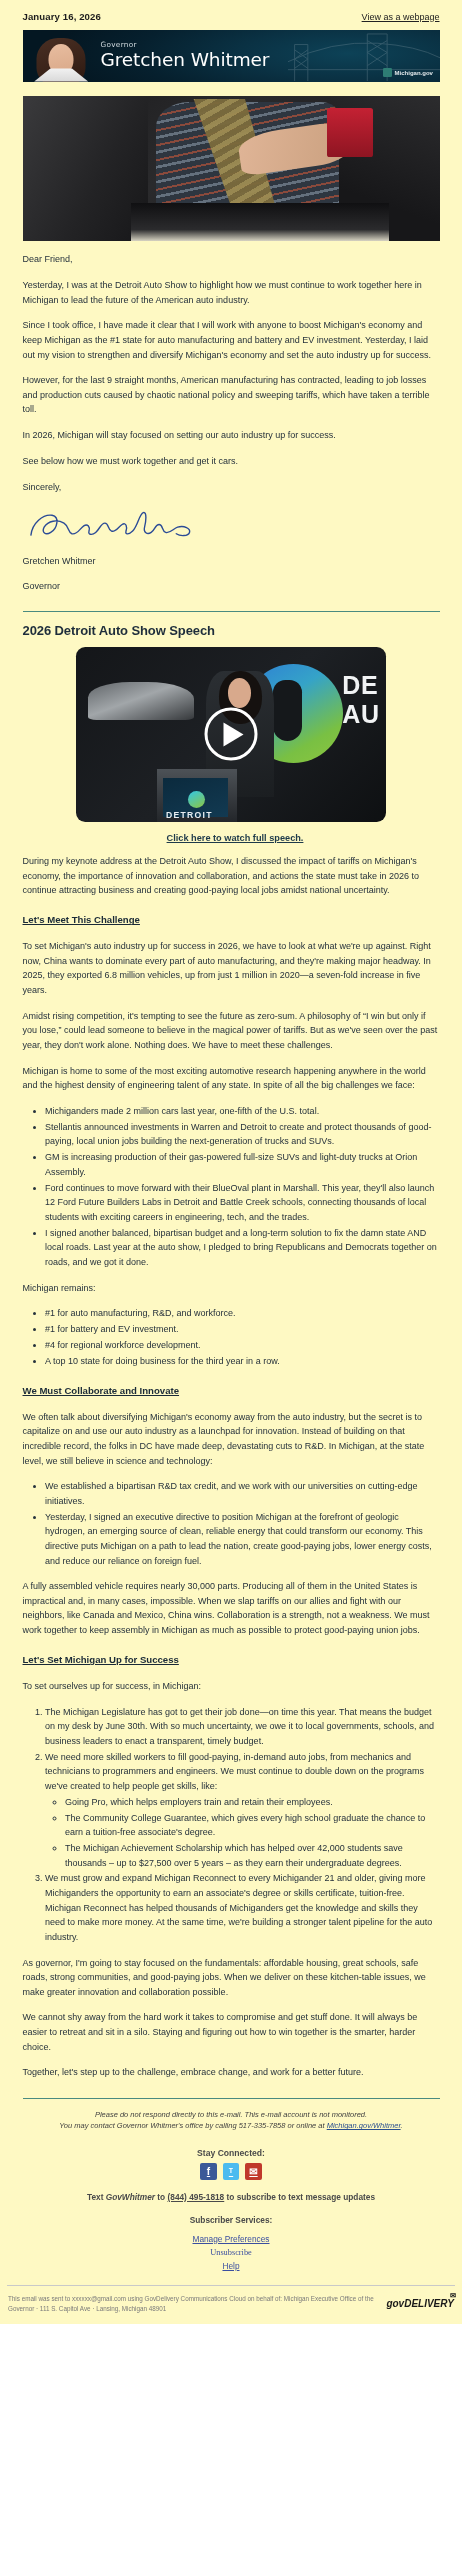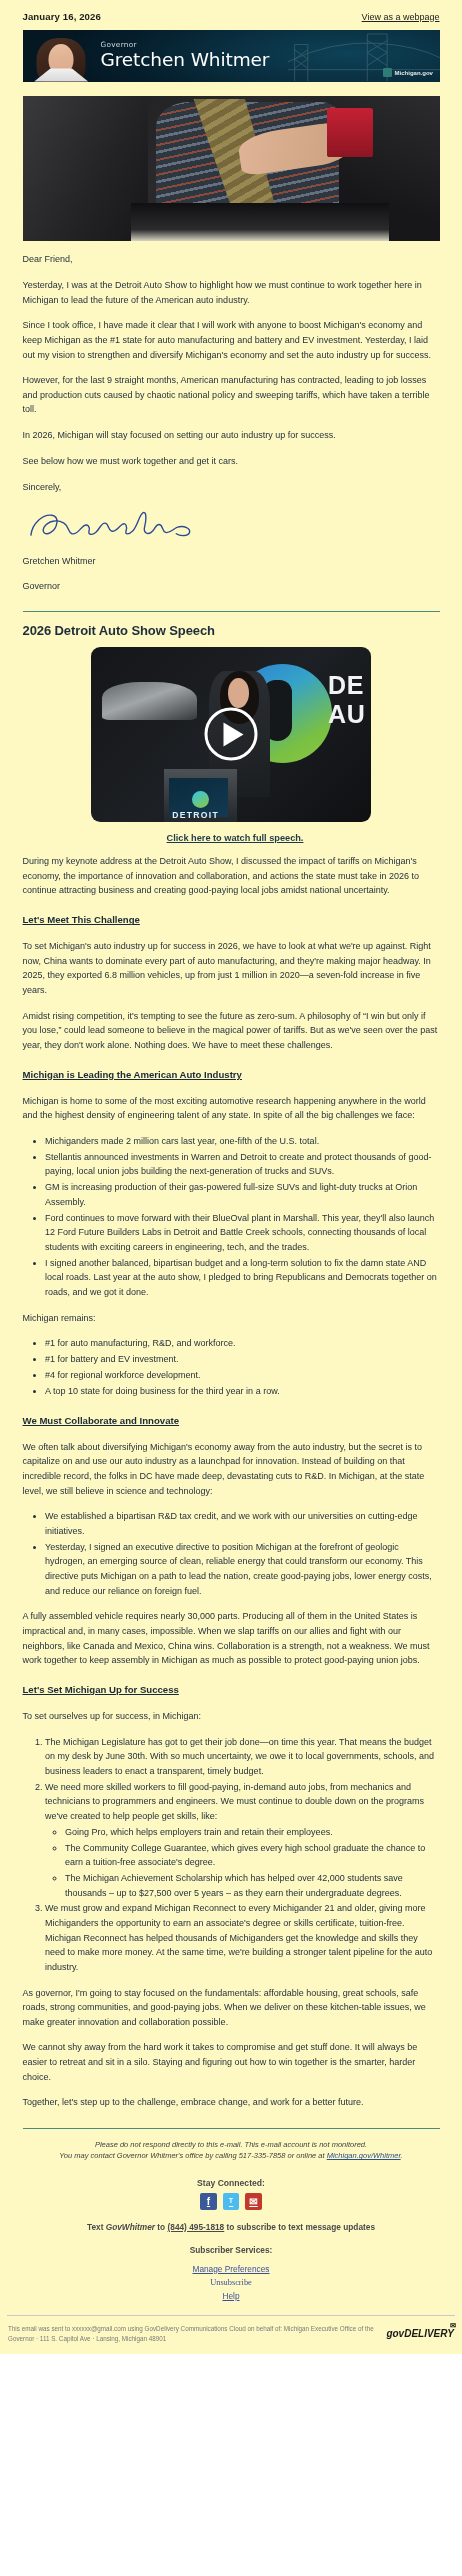--- a/index.html
+++ b/index.html
@@ -152,21 +152,21 @@
   }
   .sect-title {
     margin: 10.6px 22.5px 0 22.5px;
     font-size: 13px; font-weight: bold; color: #1e2d3b;
     letter-spacing: -0.1px;
   }
 
   
   .video {
     margin: 9.2px auto 0 auto;
-    width: 280px; height: 175px;
+    width: 310px; height: 175px;
     position: relative; overflow: hidden;
     border-radius: 9.2px;
     background: linear-gradient(135deg,#141619 0%, #1d2024 50%, #0e1012 100%);
   }
   .video .dlogo {
     position:absolute; right:14%; top:10%;
     width: 99px; height: 99px; border-radius: 50%;
     background: linear-gradient(150deg,#2e7fd4 0%, #35a3c8 35%, #79c043 75%, #8dc63f 100%);
   }
   .video .dlogo:after {
@@ -383,21 +383,20 @@
     <a href="#">Click here to watch full speech.</a>
   </div>
 
   <div class="speech">
     <p>During my keynote address at the Detroit Auto Show, I discussed the impact of tariffs on Michigan's economy, the importance of innovation and collaboration, and actions the state must take in 2026 to continue attracting business and creating good-paying local jobs amidst national uncertainty.</p>
 
     <div class="h-sub">Let's Meet This Challenge</div>
     <p>To set Michigan's auto industry up for success in 2026, we have to look at what we're up against. Right now, China wants to dominate every part of auto manufacturing, and they're making major headway. In 2025, they exported 6.8 million vehicles, up from just 1 million in 2020—a seven-fold increase in five years.</p>
     <p>Amidst rising competition, it's tempting to see the future as zero-sum. A philosophy of “I win but only if you lose,” could lead someone to believe in the magical power of tariffs. But as we've seen over the past year, they don't work alone. Nothing does. We have to meet these challenges.</p>
 
-    <div class="h-sub">Michigan is Leading the American Auto Industry</div>
     <p>Michigan is home to some of the most exciting automotive research happening anywhere in the world and the highest density of engineering talent of any state. In spite of all the big challenges we face:</p>
     <ul>
       <li>Michiganders made 2 million cars last year, one-fifth of the U.S. total.</li>
       <li>Stellantis announced investments in Warren and Detroit to create and protect thousands of good-paying, local union jobs building the next-generation of trucks and SUVs.</li>
       <li>GM is increasing production of their gas-powered full-size SUVs and light-duty trucks at Orion Assembly.</li>
       <li>Ford continues to move forward with their BlueOval plant in Marshall. This year, they'll also launch 12 Ford Future Builders Labs in Detroit and Battle Creek schools, connecting thousands of local students with exciting careers in engineering, tech, and the trades.</li>
       <li>I signed another balanced, bipartisan budget and a long-term solution to fix the damn state AND local roads. Last year at the auto show, I pledged to bring Republicans and Democrats together on roads, and we got it done.</li>
     </ul>
 
     <p>Michigan remains:</p>

